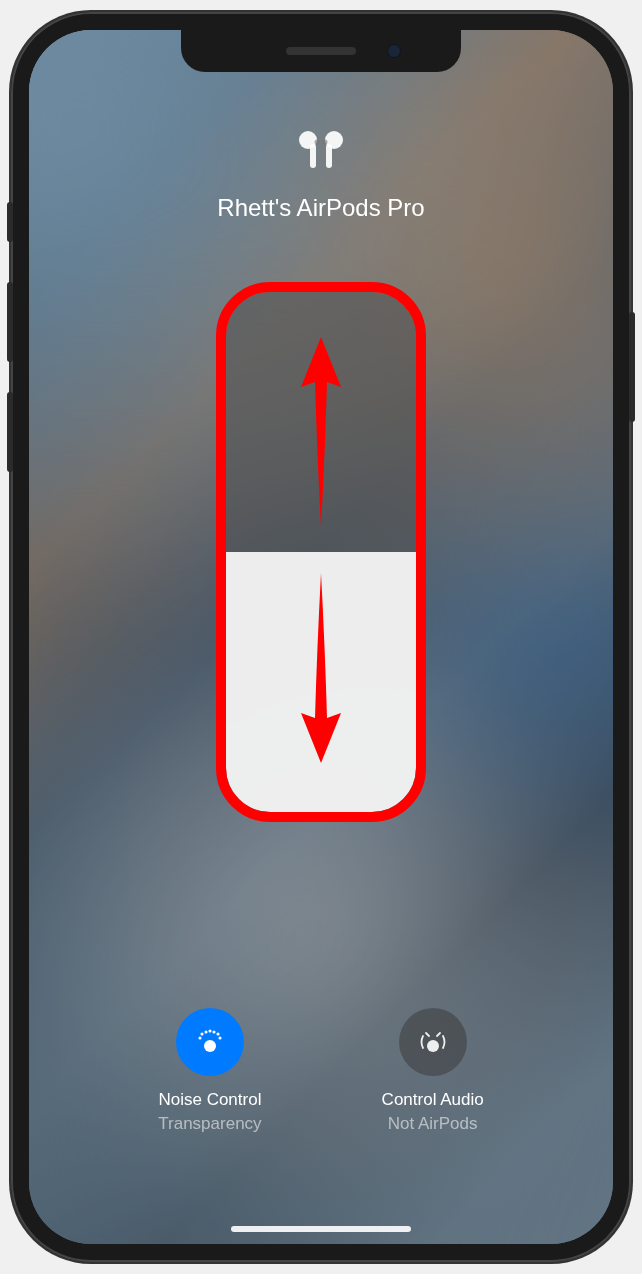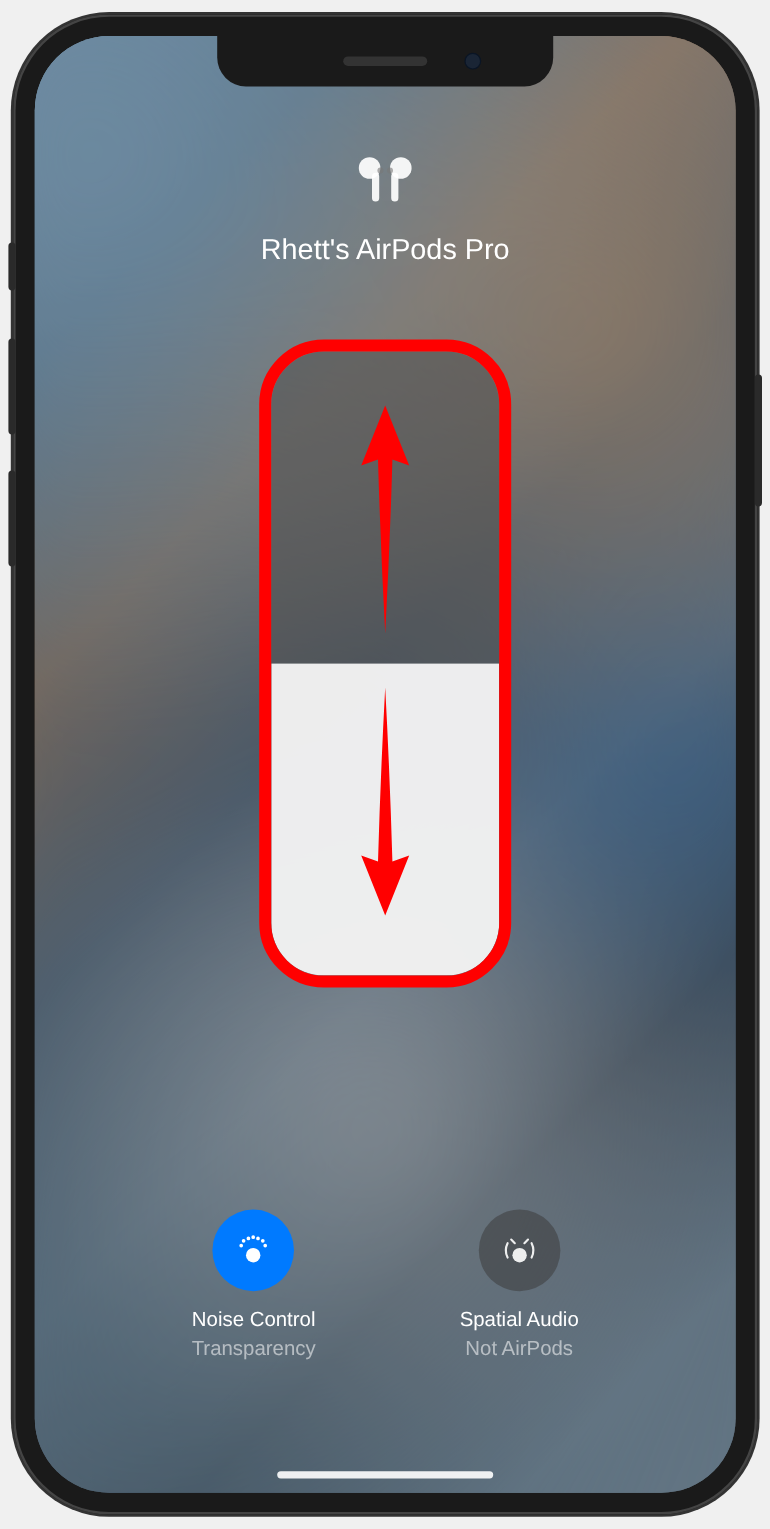--- a/index.html
+++ b/index.html
@@ -287,21 +287,21 @@
                 <circle cx="18" cy="22" r="6"></circle>
                 <g stroke="rgba(255,255,255,0.9)" stroke-width="1.8" fill="none" stroke-linecap="round">
                   <path d="M8 12 Q5 18 8 24"></path>
                   <path d="M28 12 Q31 18 28 24"></path>
                   <path d="M11 9 L14 12"></path>
                   <path d="M25 9 L22 12"></path>
                 </g>
               </g>
             </svg>
           </div>
-          <div class="control-label">Spatial Audio</div>
+          <div class="control-label">Control Audio</div>
           <div class="control-sublabel">Not AirPods</div>
         </div>
 
       </div>
 
     </div>
 
     <div class="home-indicator"></div>
   </div>
 </div>

